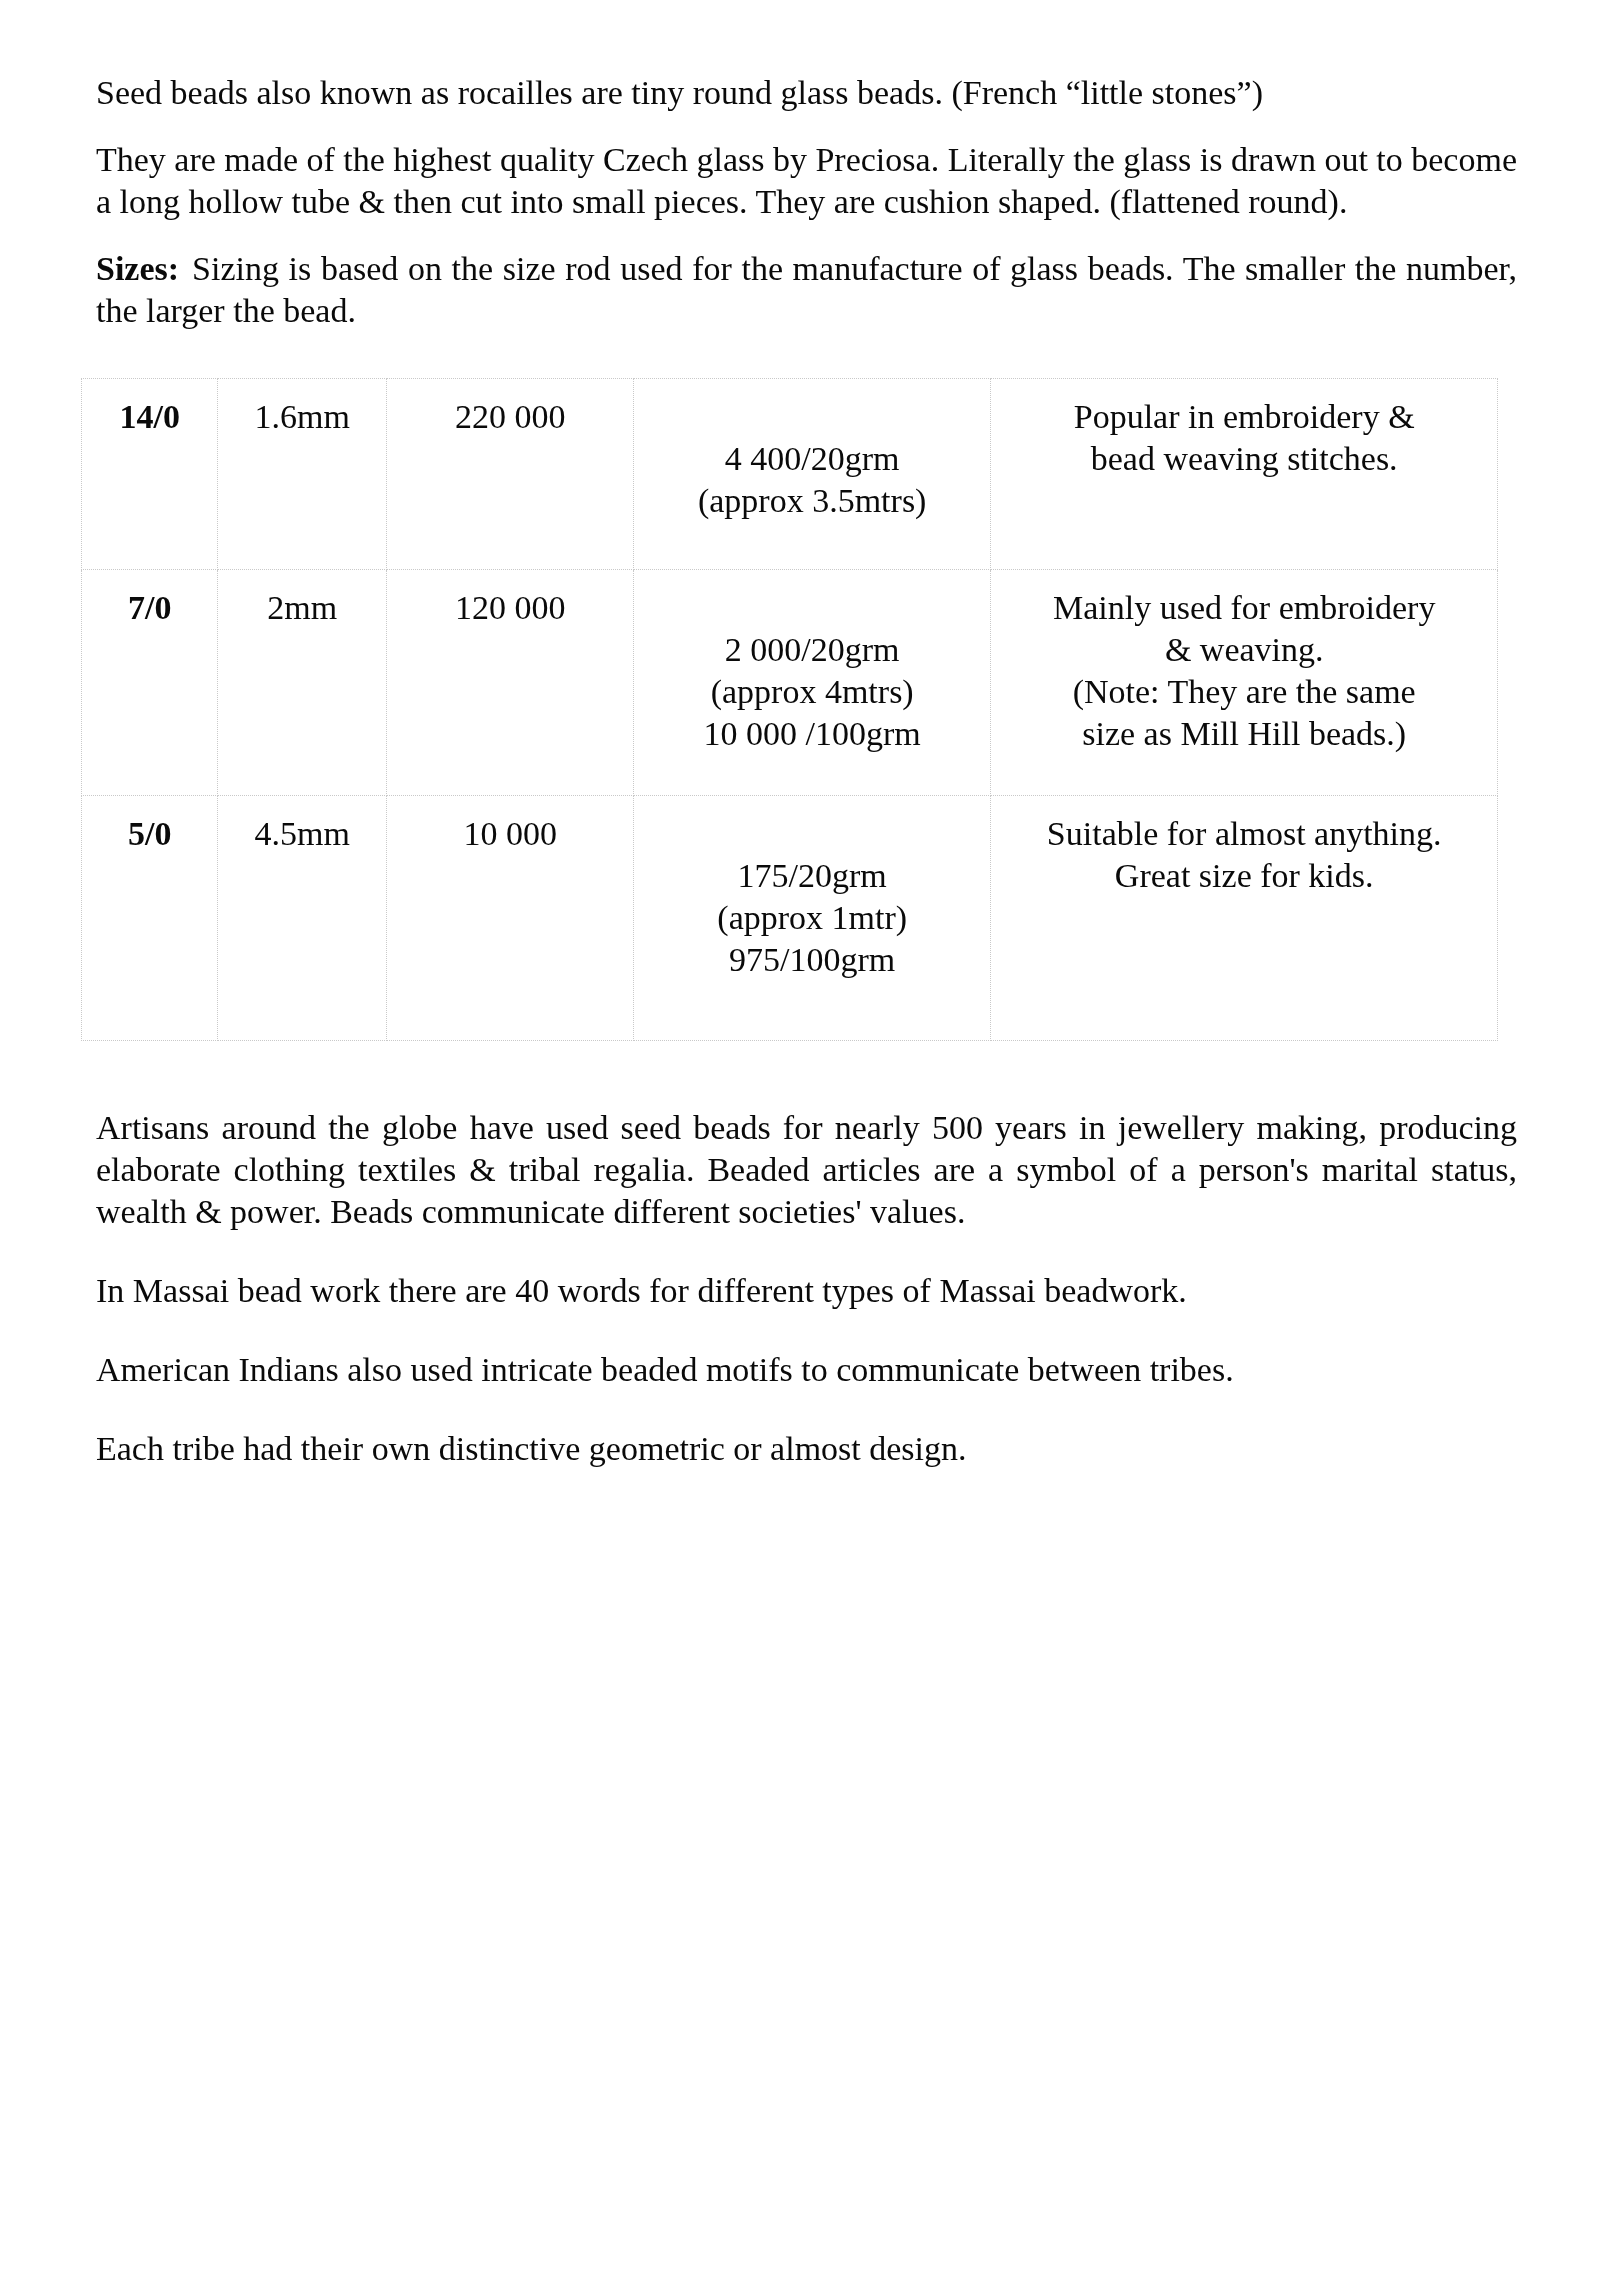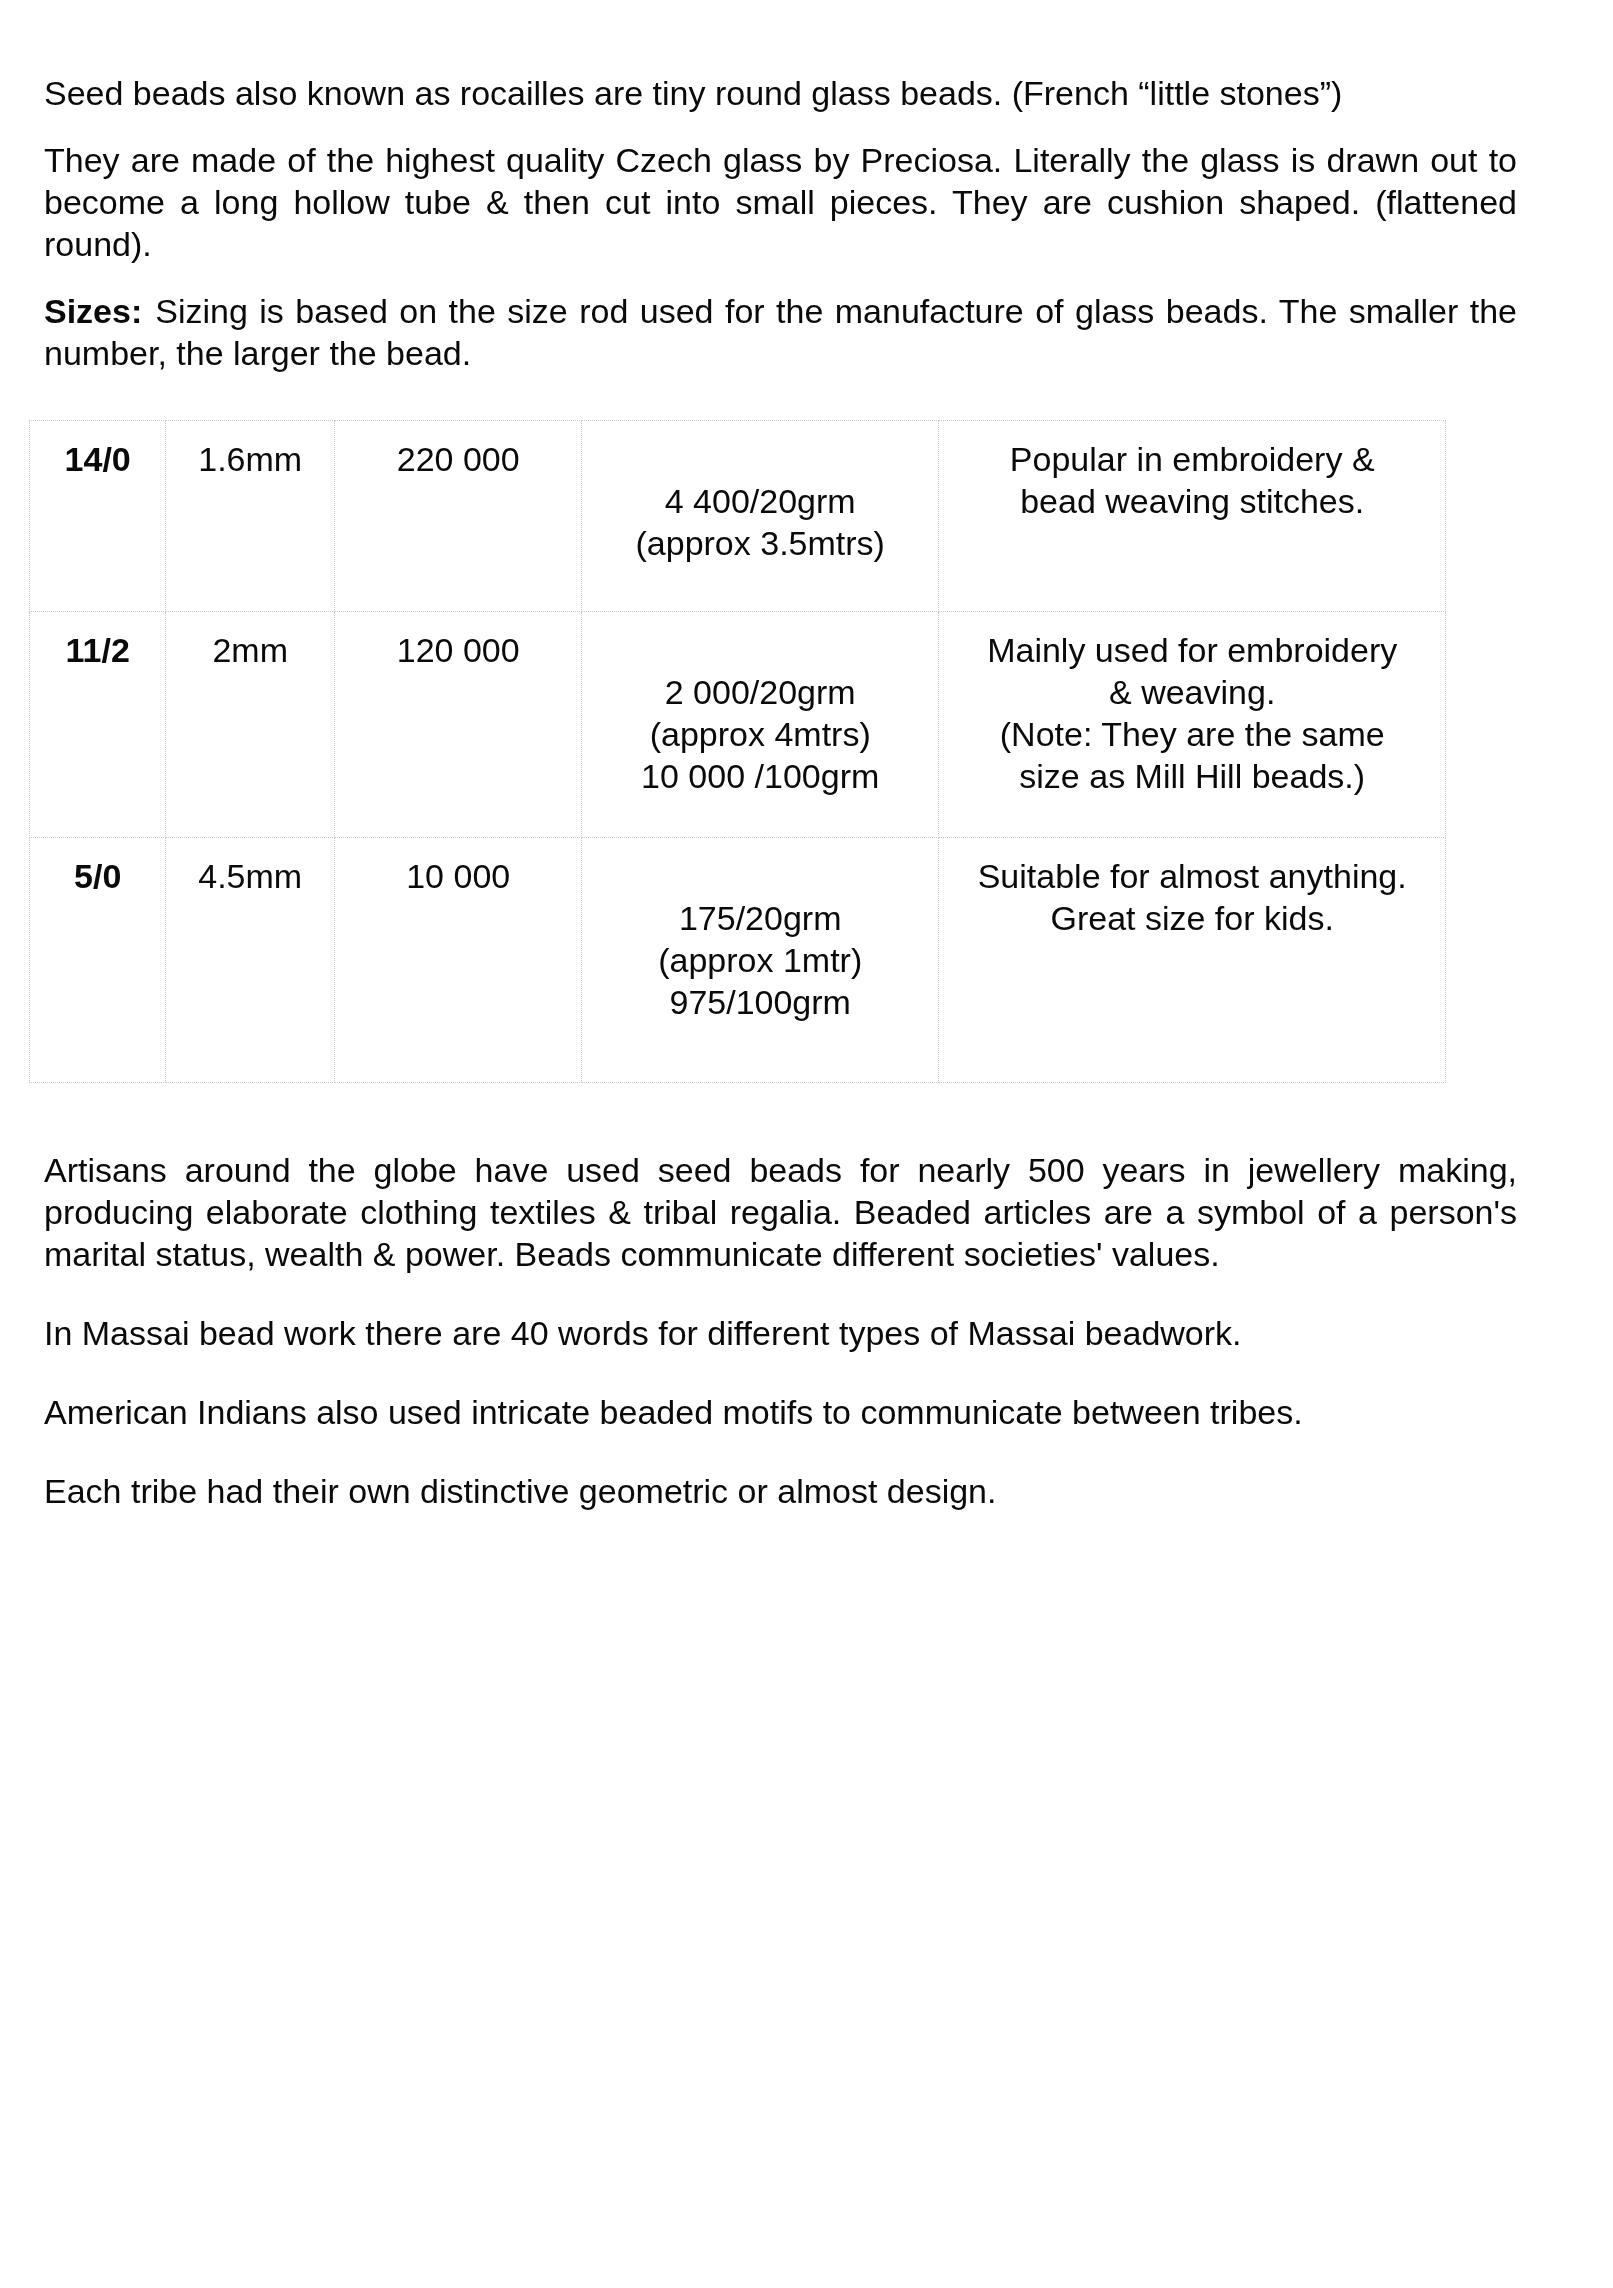--- a/index.html
+++ b/index.html
@@ -10,21 +10,22 @@
   body {
     width: 1613px;
     height: 2289px;
     overflow: hidden;
     color: #0a0a0a;
     font-family: "Liberation Sans", sans-serif;
     font-size: 34px;
     line-height: 42px;
   }
   .content {
-    padding: 72px 96px 0 44px;
+    padding: 72px 96px 0 96px;
+    font-family: Liberation Serif, serif;
   }
   p {
     margin: 0 0 25px 0;
     text-align: justify;
   }
   .sizes-label {
     font-weight: bold;
     margin-right: 13px;
     margin-top: 20px;
   }
@@ -87,21 +88,21 @@
       <td class="code">14/0</td>
       <td>1.6mm</td>
       <td>220 000</td>
       <td>
 4 400/20grm
 (approx 3.5mtrs)</td>
       <td>Popular in embroidery &amp;
 bead weaving stitches.</td>
     </tr>
     <tr class="row1">
-      <td class="code">11/2</td>
+      <td class="code">7/0</td>
       <td>2mm</td>
       <td>120 000</td>
       <td>
 2 000/20grm
 (approx 4mtrs)
 10 000 /100grm</td>
       <td>Mainly used for embroidery
 &amp; weaving.
 (Note: They are the same
 size as Mill Hill beads.)</td>

